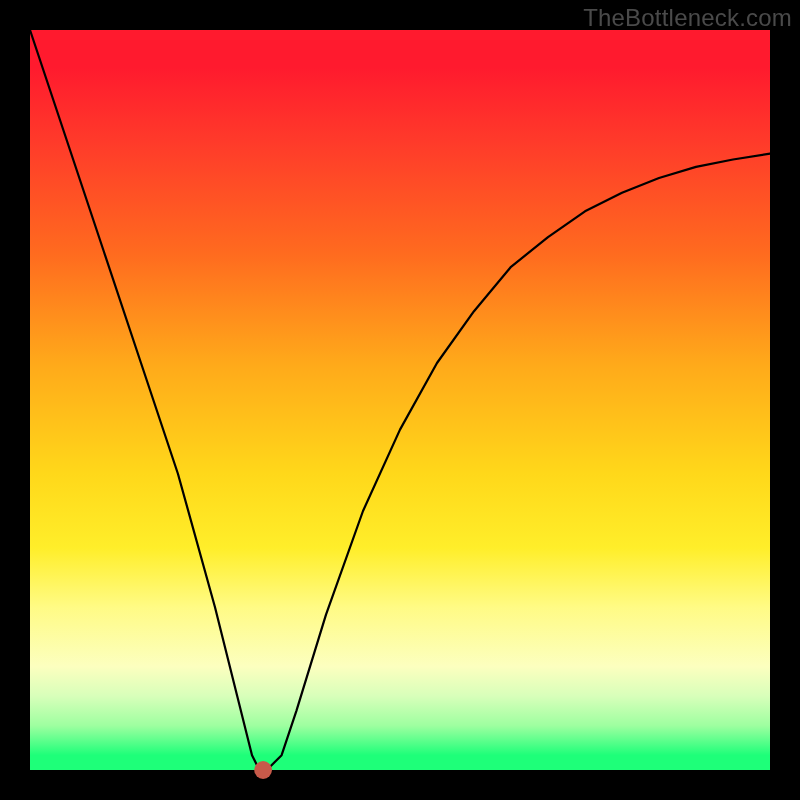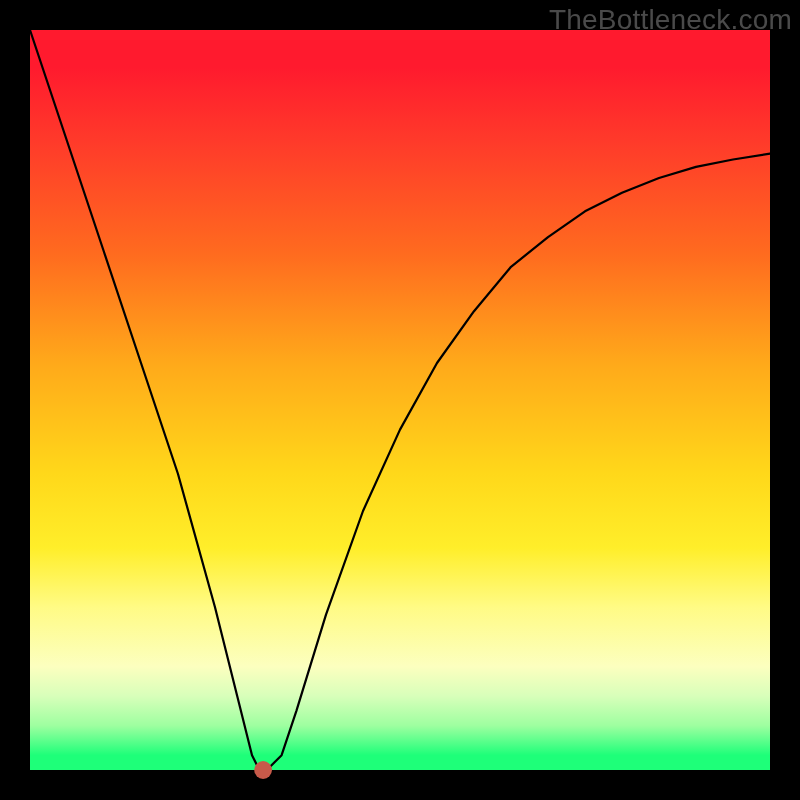--- a/index.html
+++ b/index.html
@@ -45,21 +45,21 @@
     top: 0;
     width: 740px;
     height: 740px;
     overflow: visible;
   }
   .watermark {
     position: absolute;
     top: 4px;
     right: 8px;
     color: #4a4a4a;
-    font-size: 28px;
+    font-size: 24px;
     font-weight: 500;
     letter-spacing: 0.2px;
     user-select: none;
   }
 </style>
 </head>
 <body>
 
 <div class="frame">
 

